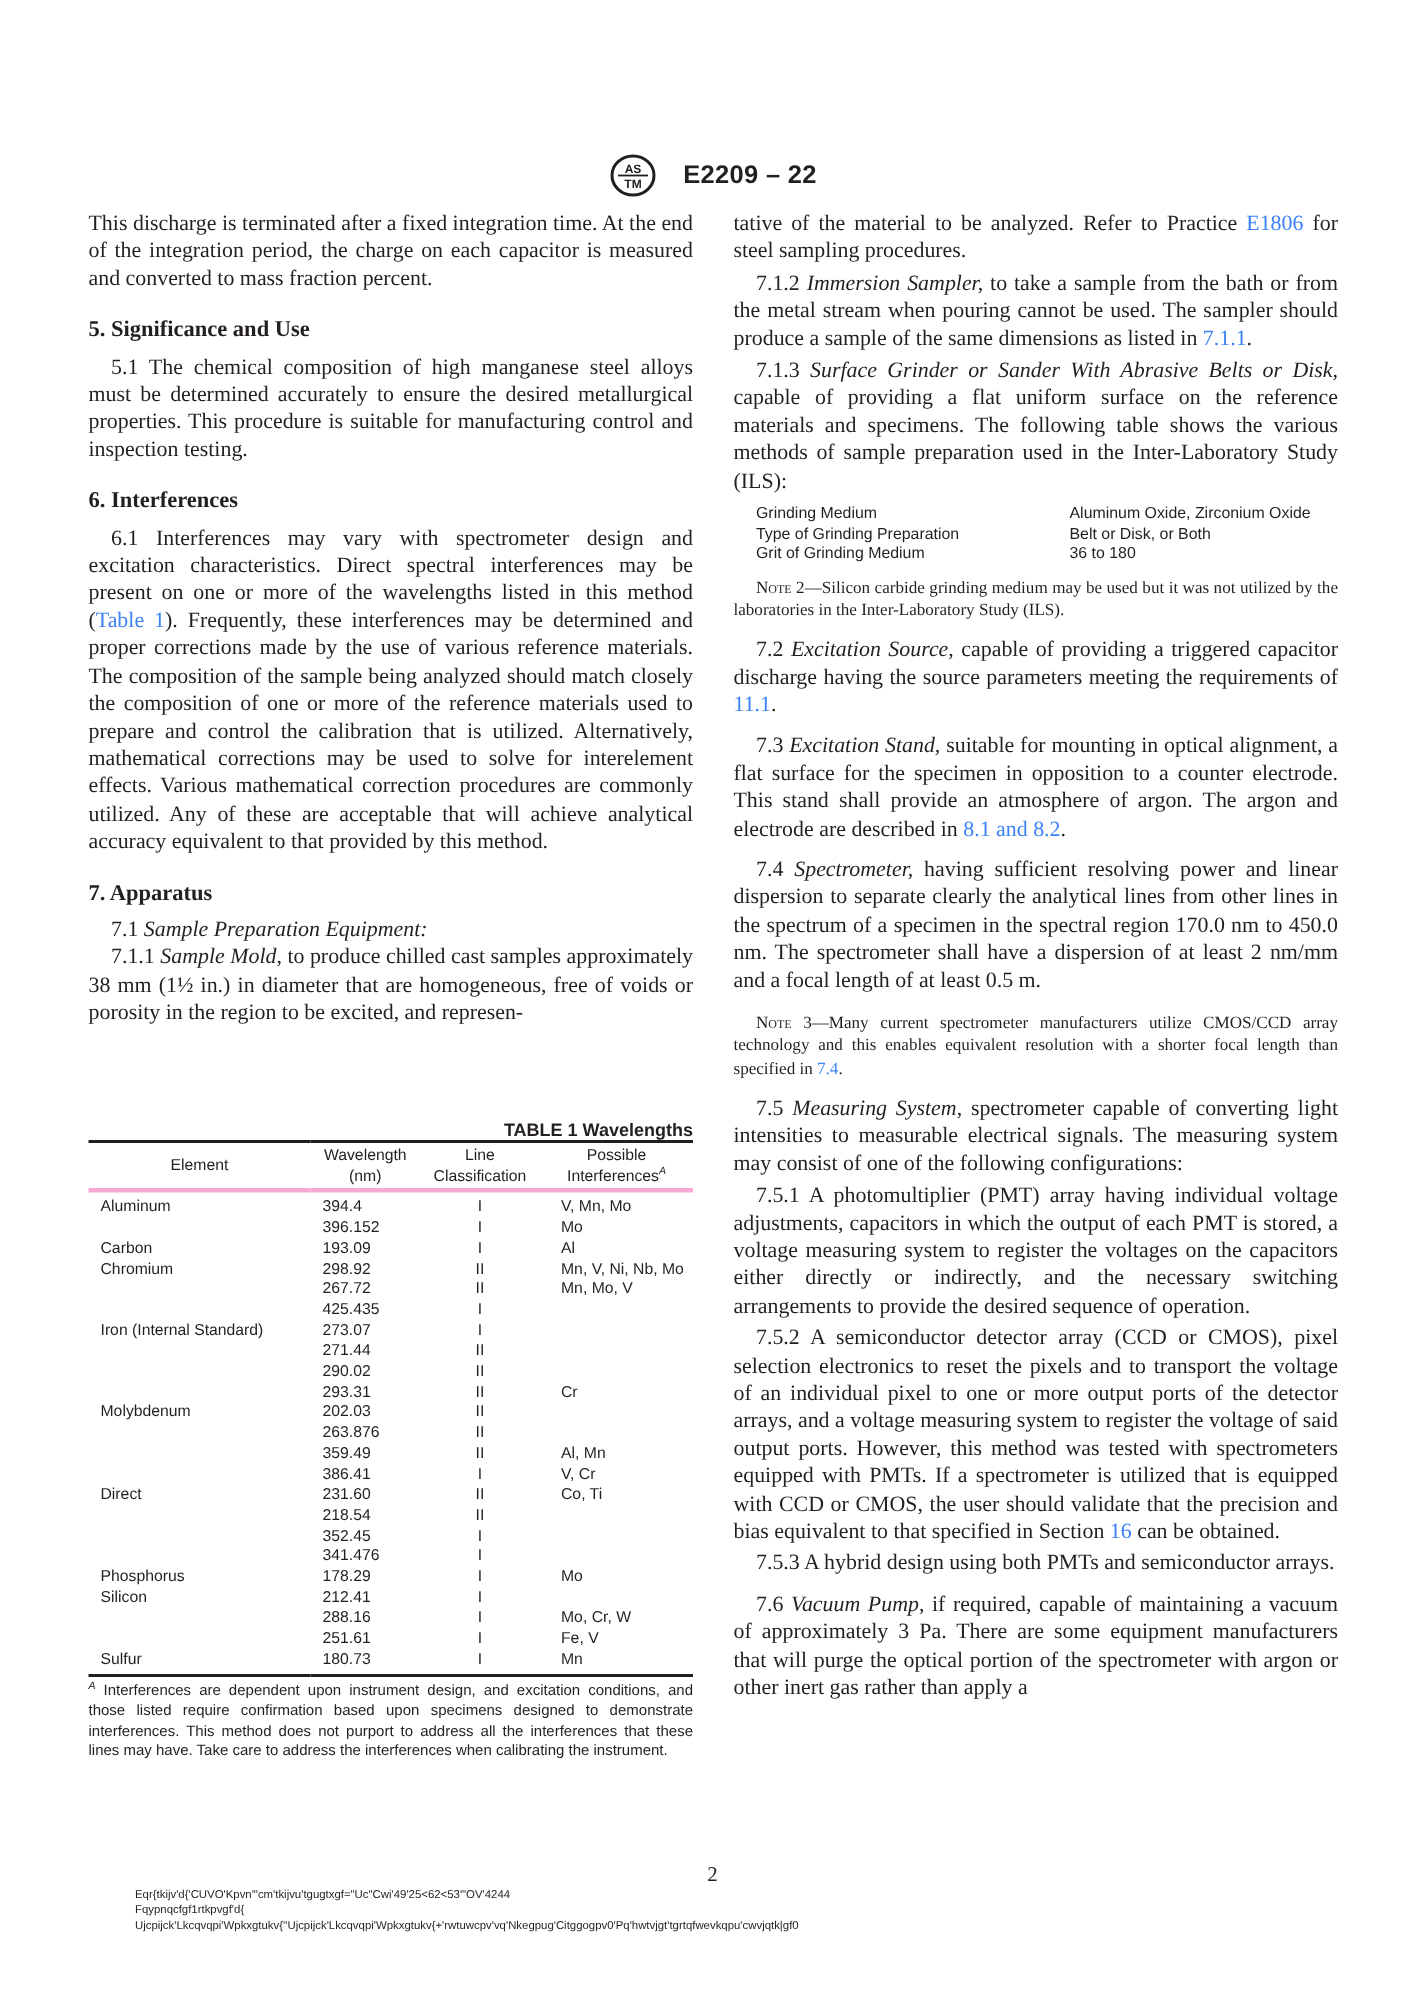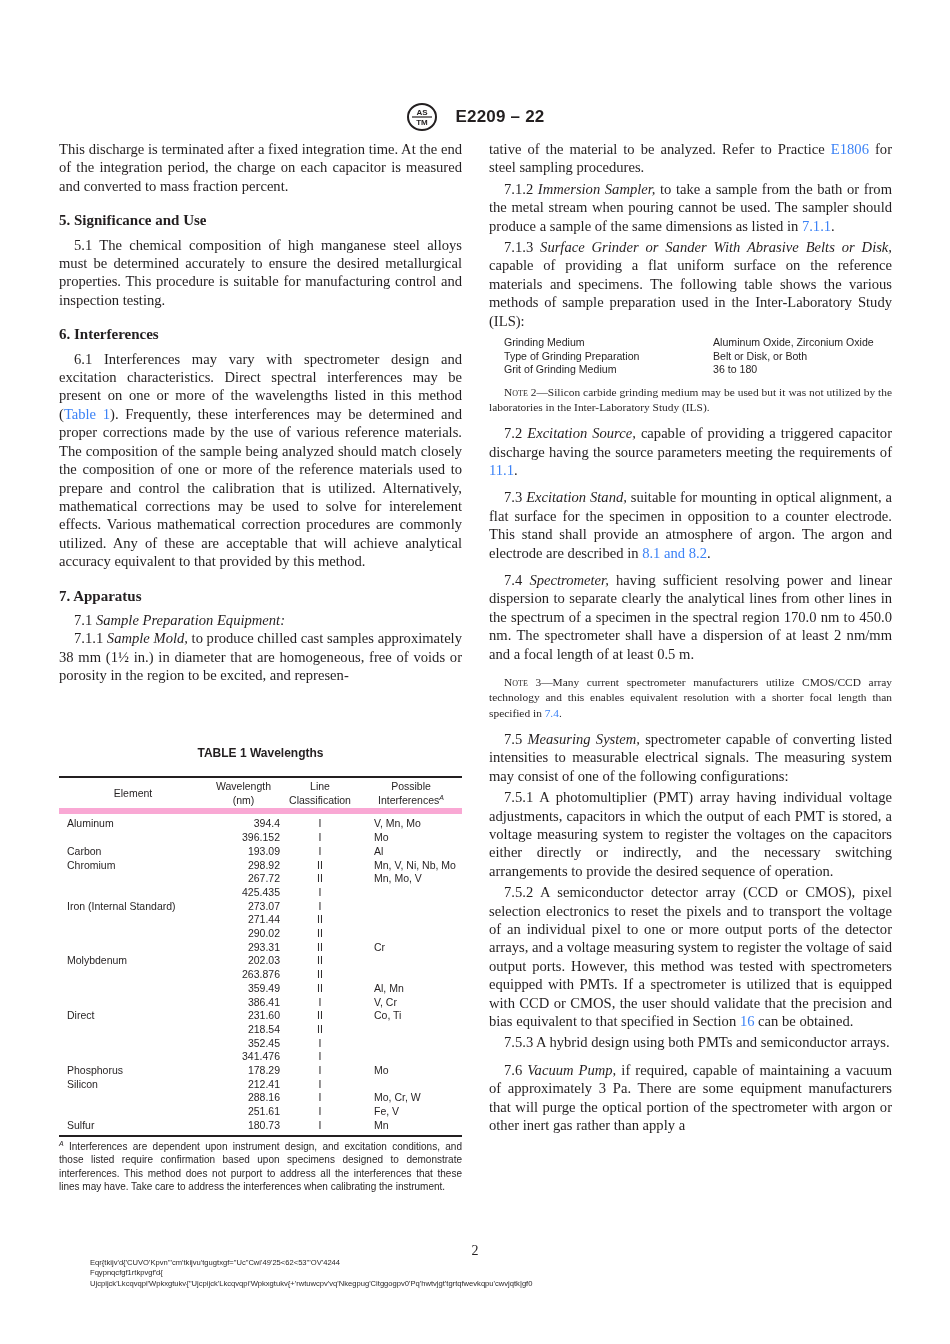--- a/index.html
+++ b/index.html
@@ -23,31 +23,31 @@
   i { font-style: italic; }
 
   .note { font-size: 11.4px; line-height: 15.3px; text-indent: 15px; margin-top: 8px; }
   .smallcaps { font-variant: small-caps; }
 
   .grind-table { font-family: "Liberation Sans", sans-serif; font-size: 10.6px; line-height: 13.5px; margin: 6px 0 6px 15px; width: 385px; text-align: left; border-collapse: collapse; }
   .grind-table td { vertical-align: top; padding: 0; }
   .grind-table td:first-child { width: 209px; }
 
   .table1 { position: absolute; left: 59px; top: 746px; width: 403px; font-family: "Liberation Sans", sans-serif; }
-  .table1-title { text-align: center; font-weight: bold; font-size: 12px; margin-bottom: 16px; }
+  .table1-title { text-align: right; font-weight: bold; font-size: 12px; margin-bottom: 0; }
   .t1 { width: 100%; border-collapse: collapse; font-size: 10.5px; line-height: 13.7px; }
-  .t1 thead tr { border-top: 2px solid #231f20; border-bottom: 6px solid #f9a8d4; }
+  .t1 thead tr { border-top: 2px solid #231f20; border-bottom: 3px solid #f9a8d4; }
   .t1 th { font-weight: normal; padding: 2px 0 1px 0; vertical-align: middle; }
   .t1 tbody tr:first-child td { padding-top: 3px; }
   .t1 tbody tr:last-child td { padding-bottom: 2px; }
   .t1 tbody { border-bottom: 2px solid #231f20; }
   .t1 td { padding: 0; vertical-align: top; }
   .c-el { width: 140px; padding-left: 8px !important; text-align: left; }
   .t1 th.c-el { text-align: center; padding-left: 0 !important; }
-  .c-wl { width: 65px; text-align: right; padding-left: 8px !important; }
+  .c-wl { width: 65px; text-align: left; padding-left: 8px !important; }
   .t1 th.c-wl { text-align: center; padding-left: 0 !important; }
   .c-lc { width: 80px; text-align: center; }
   .c-pi { text-align: left; padding-left: 14px !important; }
   .t1 th.c-pi { text-align: center; padding-left: 0 !important; }
   sup { font-size: 7px; font-style: italic; vertical-align: super; line-height: 0; }
   .t1-foot { font-size: 10px; line-height: 13.6px; text-align: justify; margin-top: 3px; }
 
   .page-num { position: absolute; top: 1243px; left: 0; width: 950px; text-align: center; font-family: "Liberation Serif", serif; font-size: 14px; }
   .footer { position: absolute; top: 1258px; left: 90px; font-family: "Liberation Sans", sans-serif; font-size: 7.6px; line-height: 10.4px; color: #231f20; white-space: nowrap; }
 </style>
@@ -264,21 +264,21 @@
   <p class="note"><span class="smallcaps">Note</span><span> 2—Silicon carbide grinding medium may be used but it was not utilized by the laboratories in the Inter-Laboratory Study (ILS).</span></p>
 
   <p class="indent gap-lg"><span>7.2 </span><i>Excitation Source,</i><span> capable of providing a triggered capacitor discharge having the source parameters meeting the requirements of </span><span class="link">11.1</span><span>.</span></p>
 
   <p class="indent gap-lg"><span>7.3 </span><i>Excitation Stand,</i><span> suitable for mounting in optical alignment, a flat surface for the specimen in opposition to a counter electrode. This stand shall provide an atmosphere of argon. The argon and electrode are described in </span><span class="link">8.1 and 8.2</span><span>.</span></p>
 
   <p class="indent gap-lg"><span>7.4 </span><i>Spectrometer,</i><span> having sufficient resolving power and linear dispersion to separate clearly the analytical lines from other lines in the spectrum of a specimen in the spectral region 170.0 nm to 450.0 nm. The spectrometer shall have a dispersion of at least 2 nm/mm and a focal length of at least 0.5 m.</span></p>
 
   <p class="note" style="margin-top:12px"><span class="smallcaps">Note</span><span> 3—Many current spectrometer manufacturers utilize CMOS/CCD array technology and this enables equivalent resolution with a shorter focal length than specified in </span><span class="link">7.4</span><span>.</span></p>
 
-  <p class="indent gap-lg"><span>7.5 </span><i>Measuring System,</i><span> spectrometer capable of converting listed intensities to measurable electrical signals. The measuring system may consist of one of the following configurations:</span></p>
+  <p class="indent gap-lg"><span>7.5 </span><i>Measuring System,</i><span> spectrometer capable of converting light intensities to measurable electrical signals. The measuring system may consist of one of the following configurations:</span></p>
   <p class="indent gap">7.5.1 A photomultiplier (PMT) array having individual voltage adjustments, capacitors in which the output of each PMT is stored, a voltage measuring system to register the voltages on the capacitors either directly or indirectly, and the necessary switching arrangements to provide the desired sequence of operation.</p>
   <p class="indent gap"><span>7.5.2 A semiconductor detector array (CCD or CMOS), pixel selection electronics to reset the pixels and to transport the voltage of an individual pixel to one or more output ports of the detector arrays, and a voltage measuring system to register the voltage of said output ports. However, this method was tested with spectrometers equipped with PMTs. If a spectrometer is utilized that is equipped with CCD or CMOS, the user should validate that the precision and bias equivalent to that specified in Section </span><span class="link">16</span><span> can be obtained.</span></p>
   <p class="indent gap">7.5.3 A hybrid design using both PMTs and semiconductor arrays.</p>
 
   <p class="indent gap-lg"><span>7.6 </span><i>Vacuum Pump,</i><span> if required, capable of maintaining a vacuum of approximately 3 Pa. There are some equipment manufacturers that will purge the optical portion of the spectrometer with argon or other inert gas rather than apply a</span></p>
 </div>
 
 <div class="page-num">2</div>
 
 <div class="footer">

